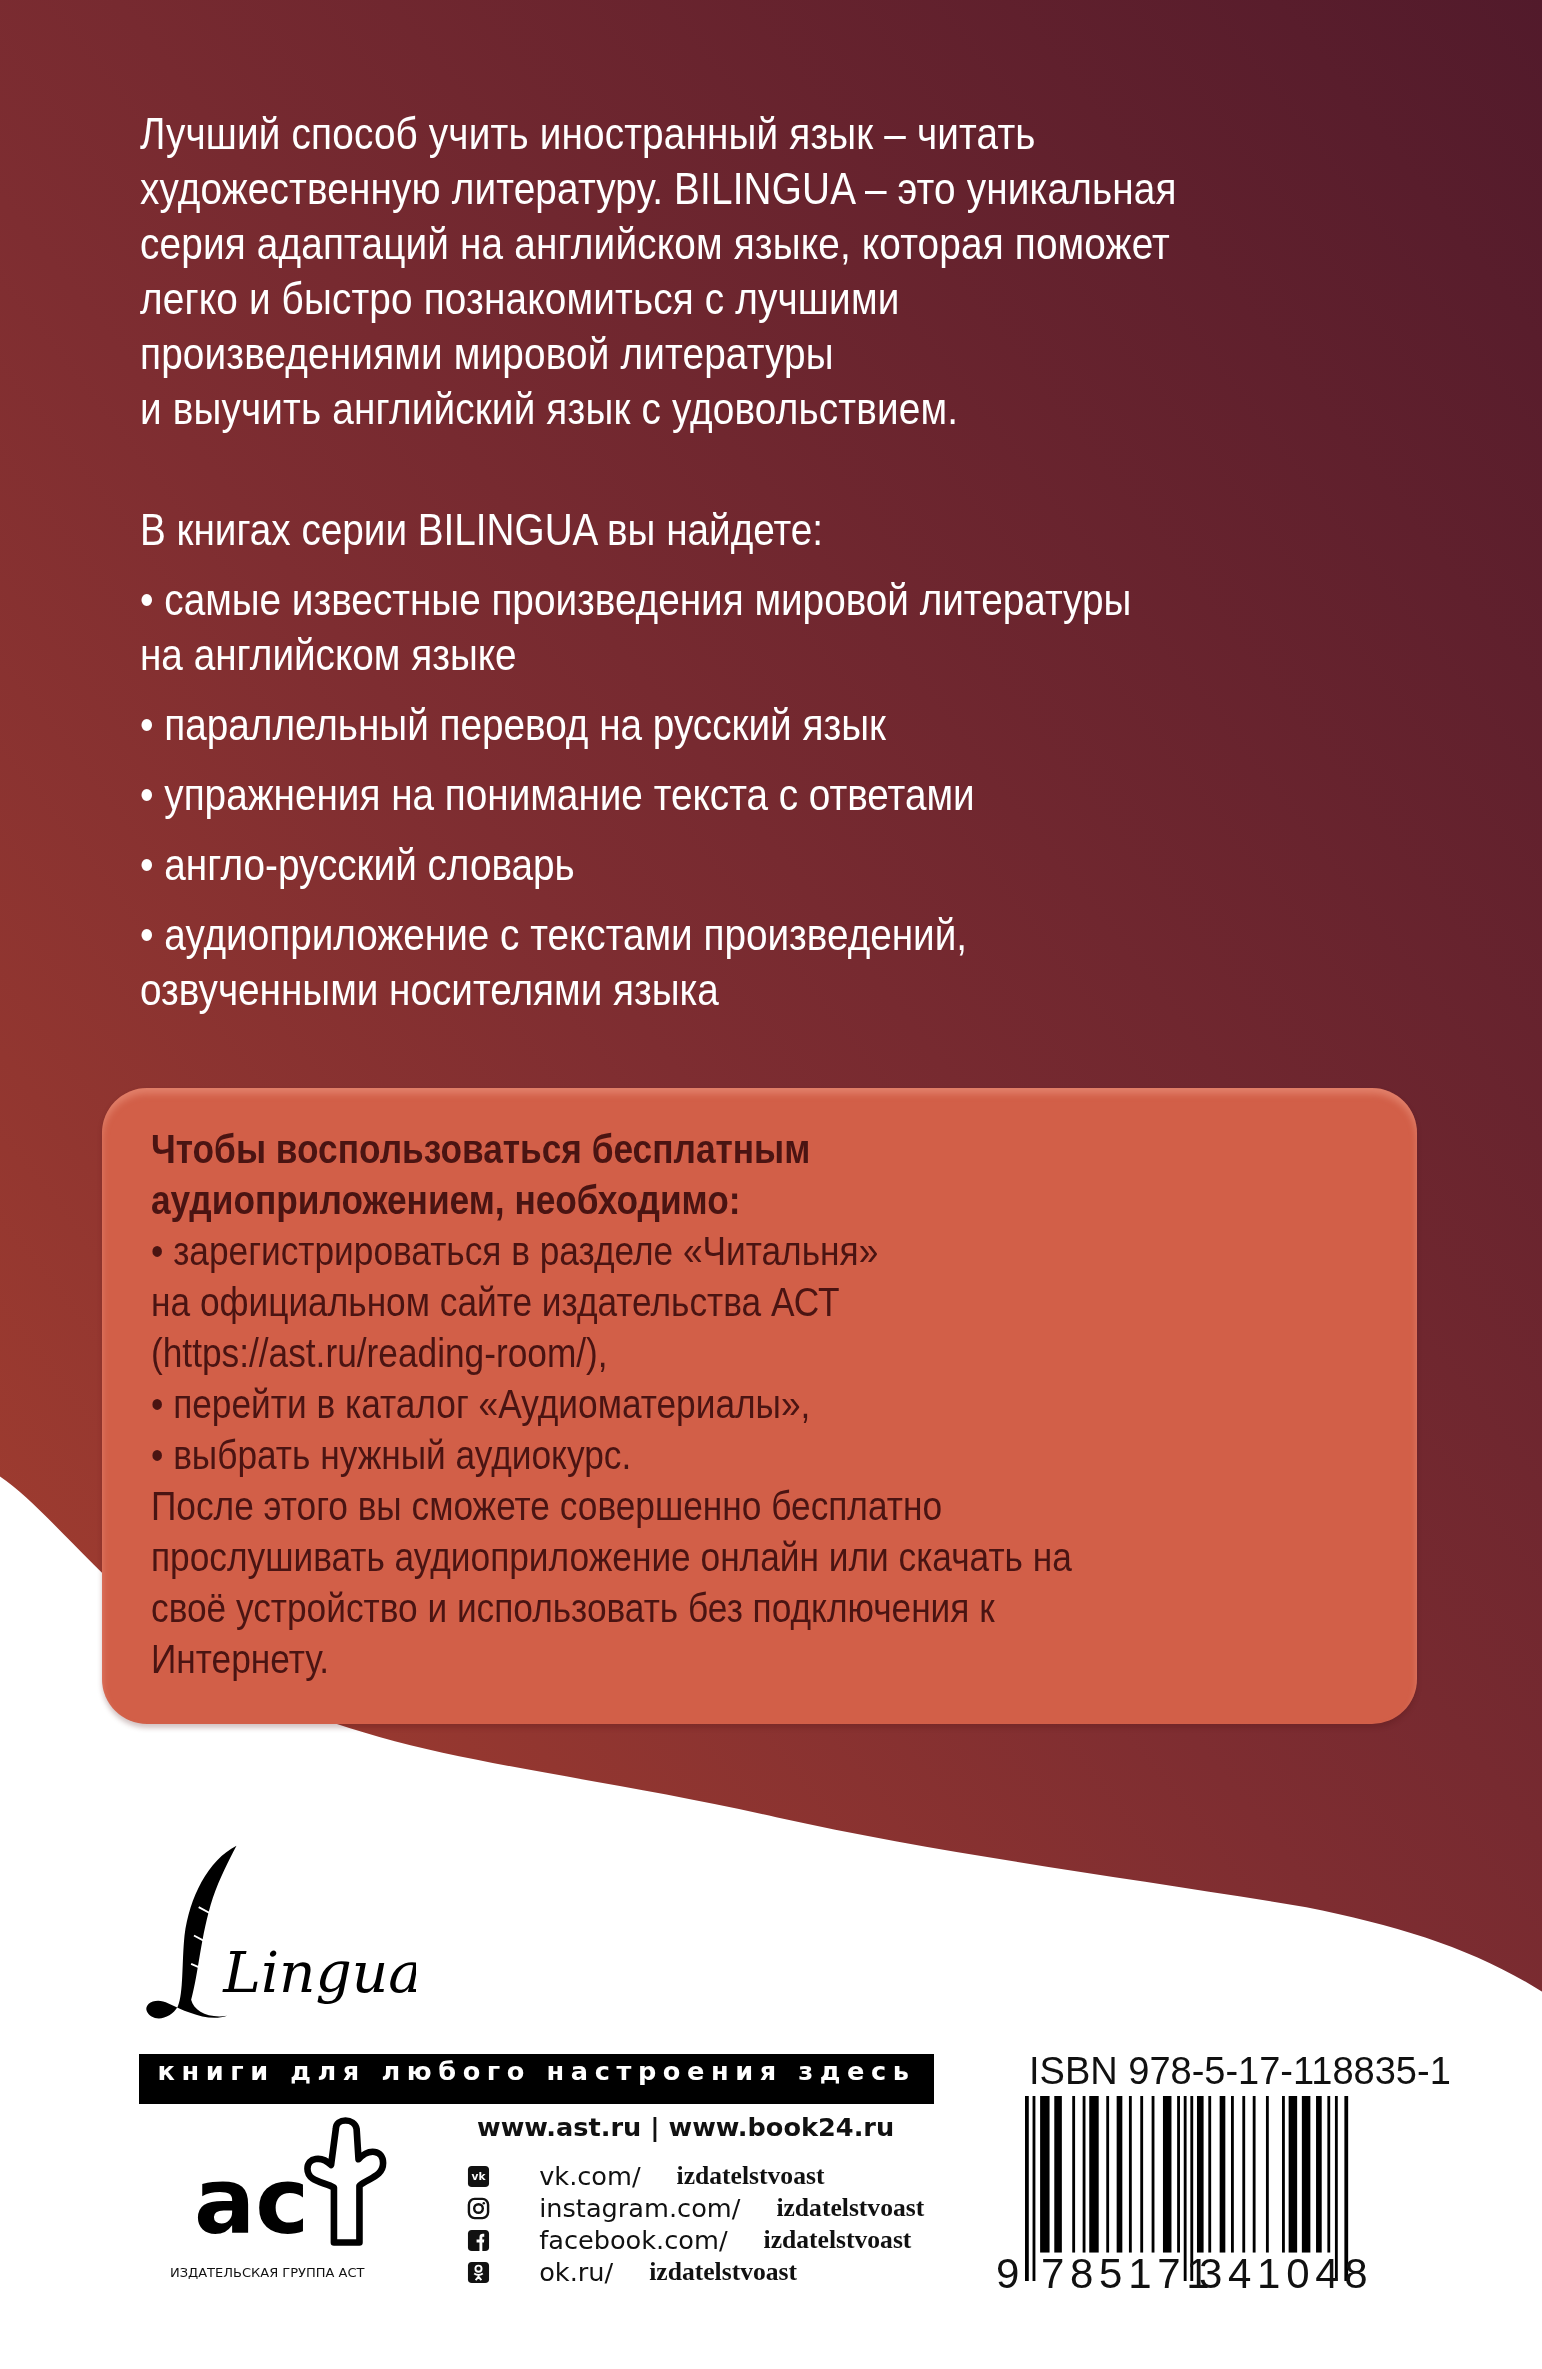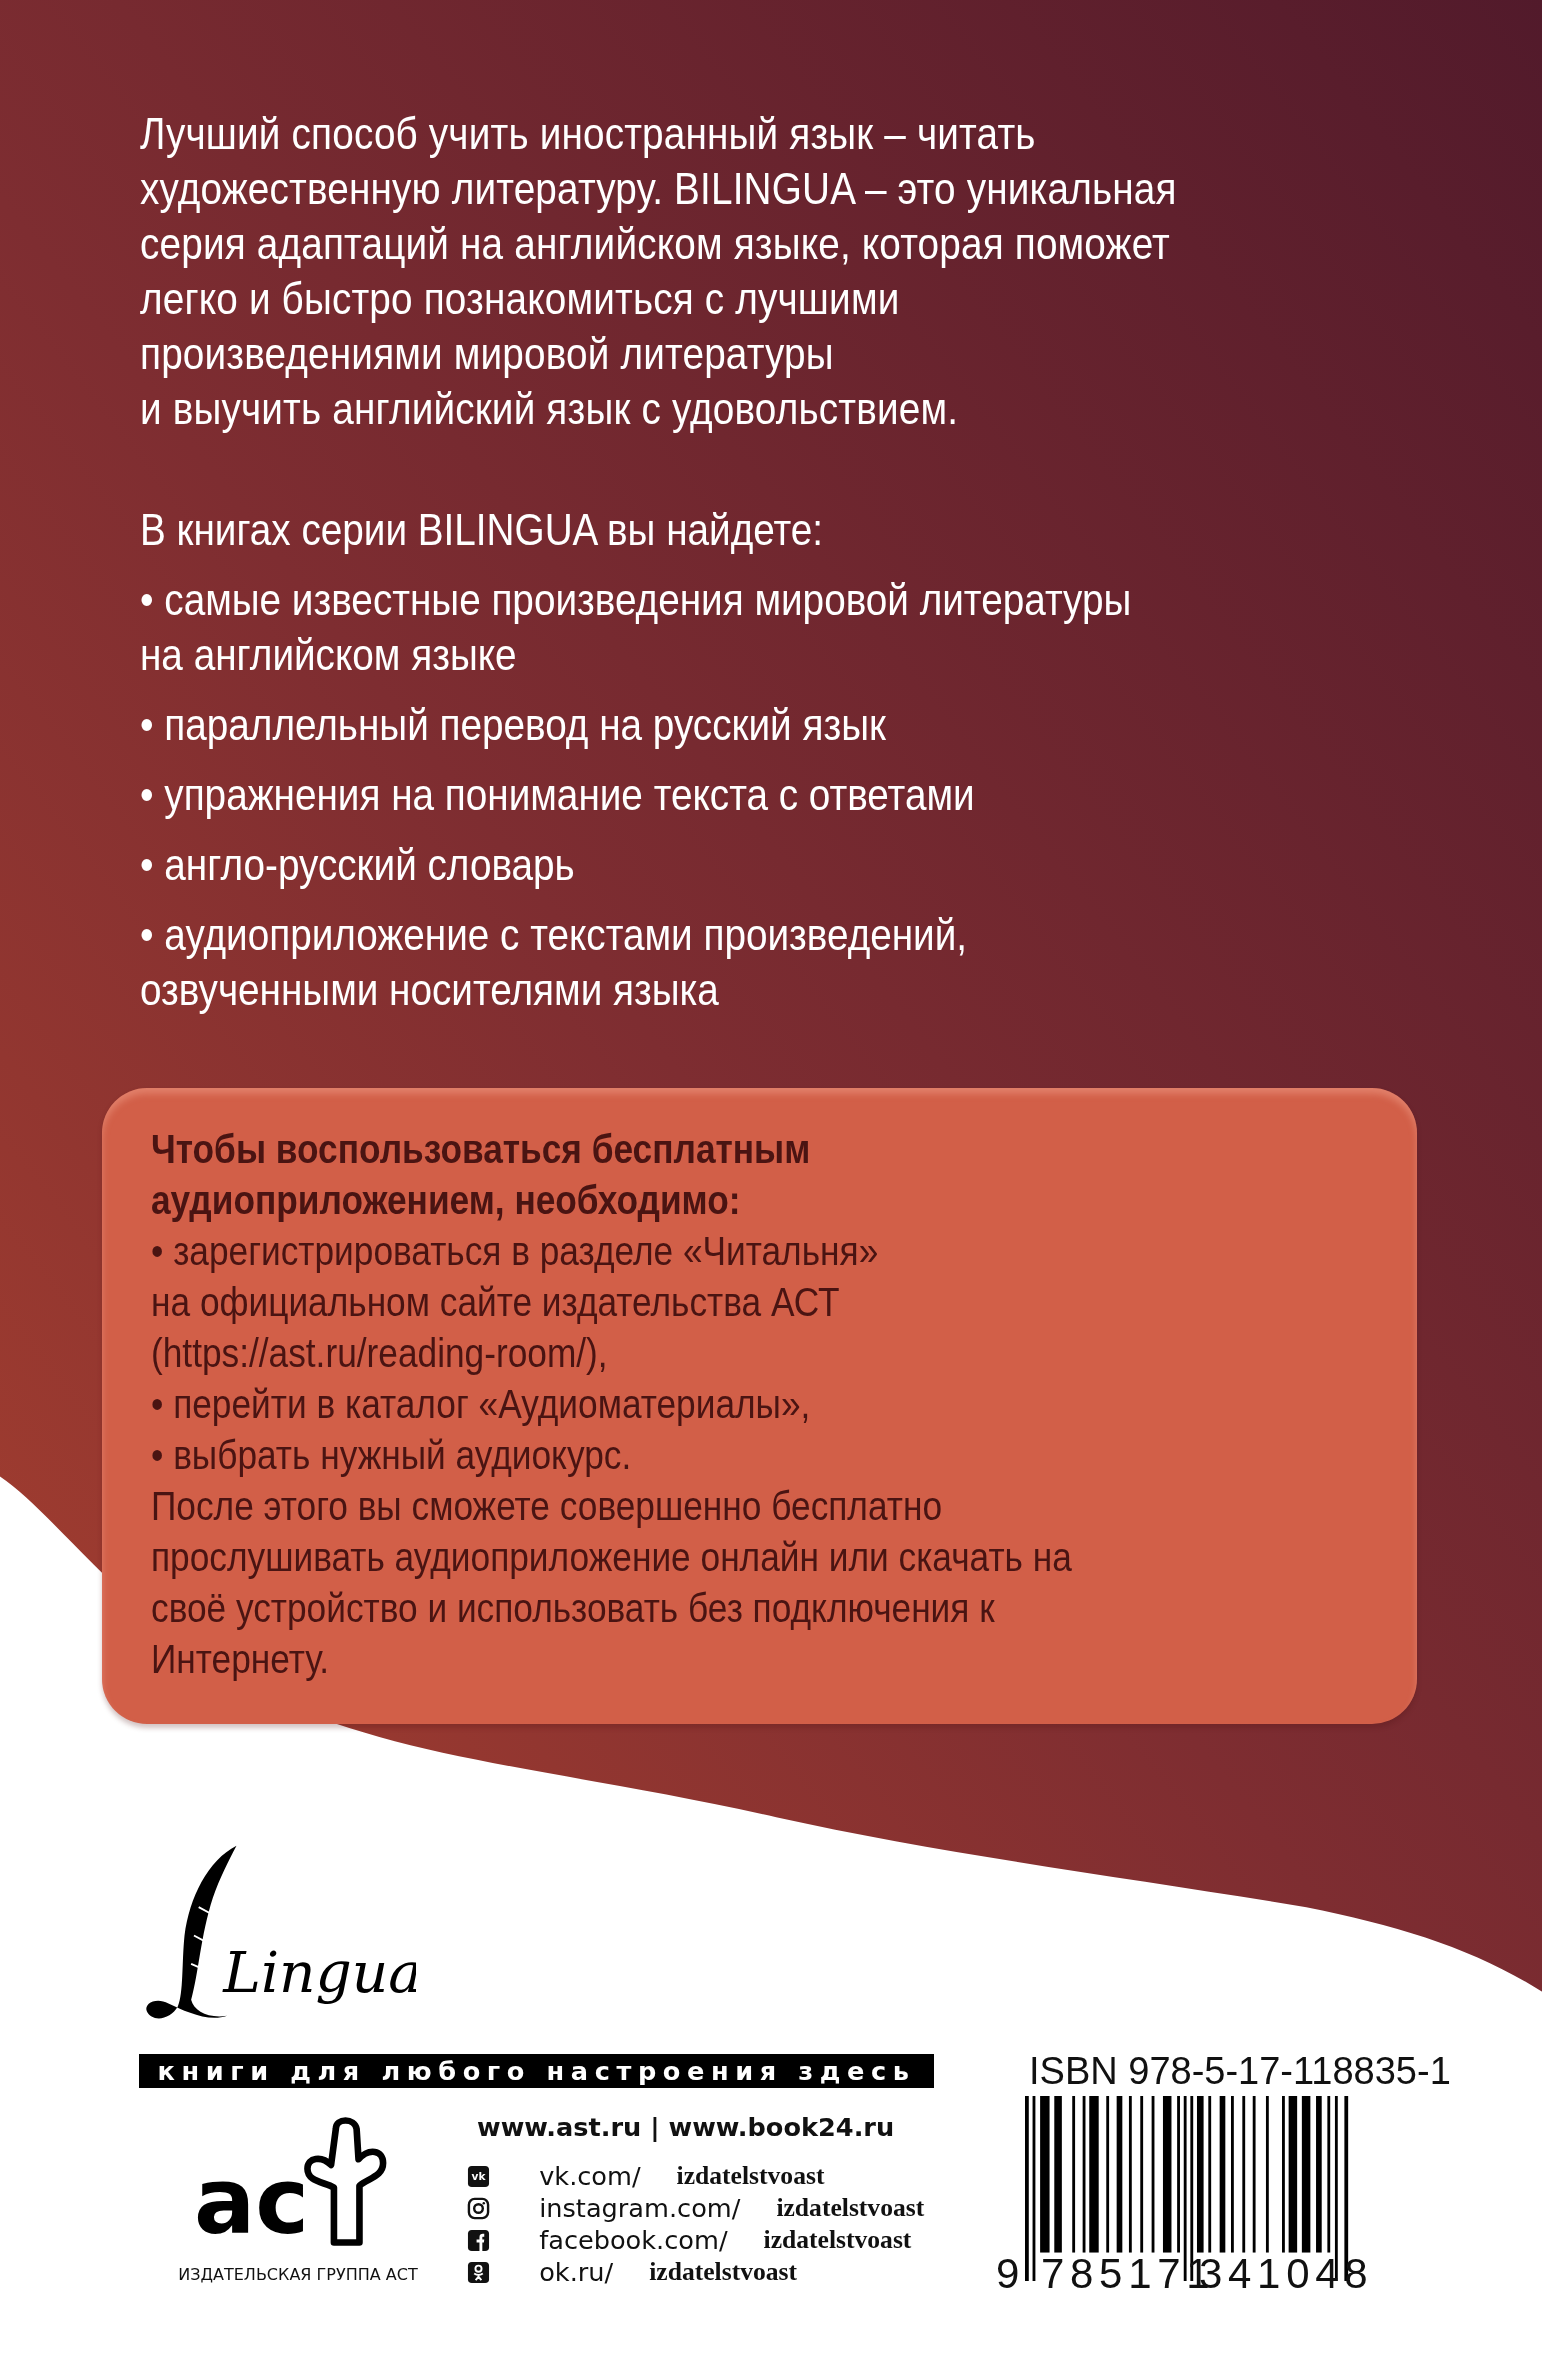--- a/index.html
+++ b/index.html
@@ -33,30 +33,30 @@
       position: absolute; left: 151px; top: 1124px; width: 1495px;
       color: #4a1412; font-size: 41px; line-height: 51px;
       transform: scaleX(0.86); transform-origin: left top;
     }
     .info-text .bold { font-weight: bold; display: block; white-space: nowrap; }
     .info-text .line { display: block; white-space: nowrap; }
 
     .lingua-logo { position: absolute; left: 142px; top: 1841px; width: 274px; height: 189px; }
 
     .tagline-bar {
-      position: absolute; left: 139px; top: 2054px; width: 795px; height: 34px;
+      position: absolute; left: 139px; top: 2054px; width: 795px; height: 50px;
       background: #000000; color: #ffffff;
       font-family: "DejaVu Sans", sans-serif; font-weight: bold; font-size: 25.6px;
       letter-spacing: 6.6px; line-height: 34px; text-align: center; white-space: nowrap;
     }
 
     .ast-logo { position: absolute; left: 194px; top: 2110px; width: 208px; height: 142px; }
     .ast-caption {
-      position: absolute; left: 170px; top: 2265px; width: 256px; text-align: center;
-      font-family: "DejaVu Sans", sans-serif; font-size: 16px; color: #111; white-space: nowrap;
+      position: absolute; left: 170px; top: 2265px; width: 256px; text-align: left;
+      font-family: "DejaVu Sans", sans-serif; font-size: 13px; color: #111; white-space: nowrap;
     }
 
     .web-links {
       position: absolute; left: 470px; top: 2112px;
       font-family: "DejaVu Sans", sans-serif; font-weight: bold; font-size: 25.6px; color: #111; white-space: nowrap; margin-left: 7px;
     }
     .social { position: absolute; left: 467px; top: 2160px; font-family: "DejaVu Sans", sans-serif; font-size: 25.6px; color: #111; }
     .social-row { display: flex; align-items: center; height: 32px; white-space: nowrap; gap: 36px; }
     .social-row .ico { width: 23px; height: 23px; margin-right: 13.2px; display: inline-flex; align-items: center; justify-content: center; }
     .social-row .handle { font-weight: bold; font-family: Liberation Serif, serif; }

